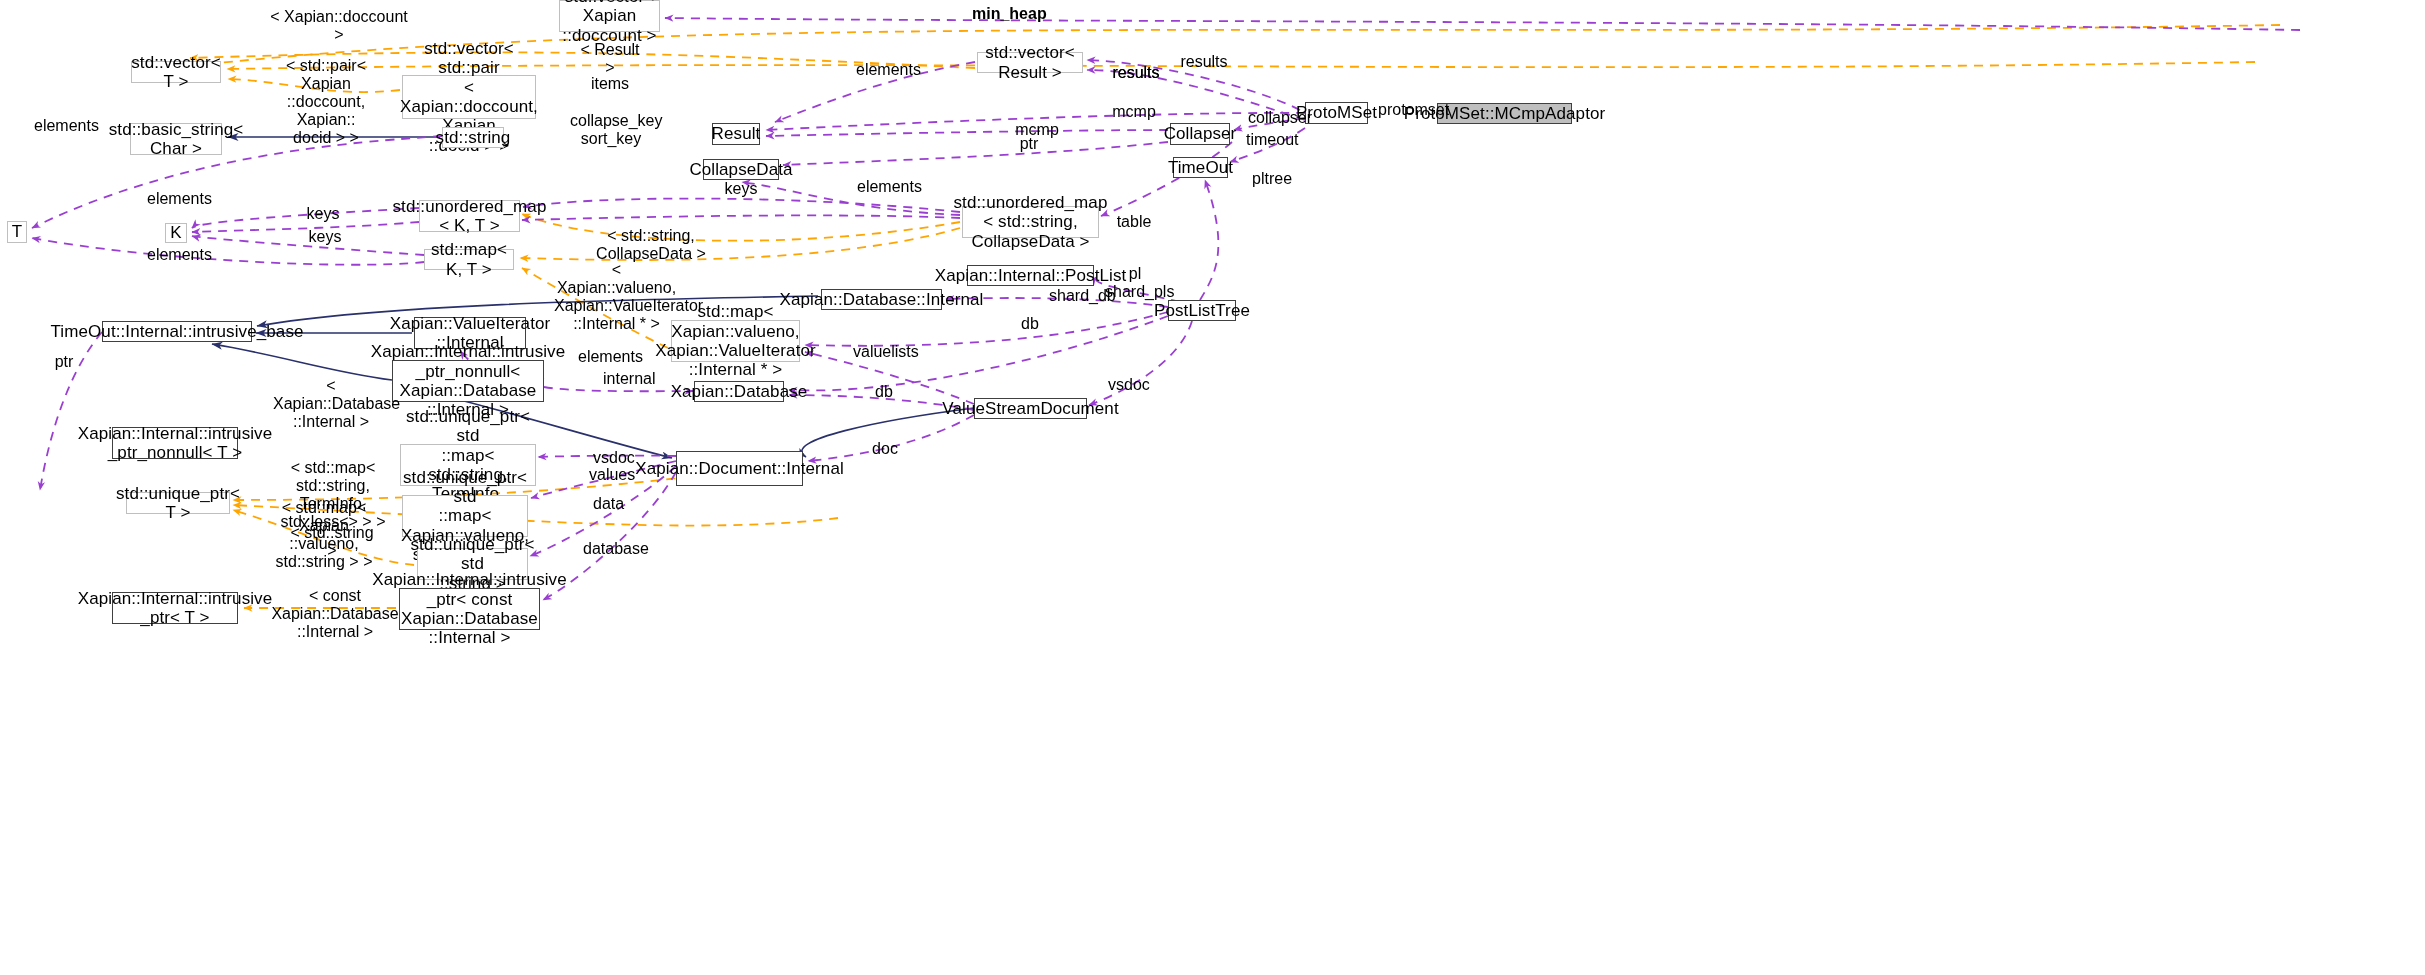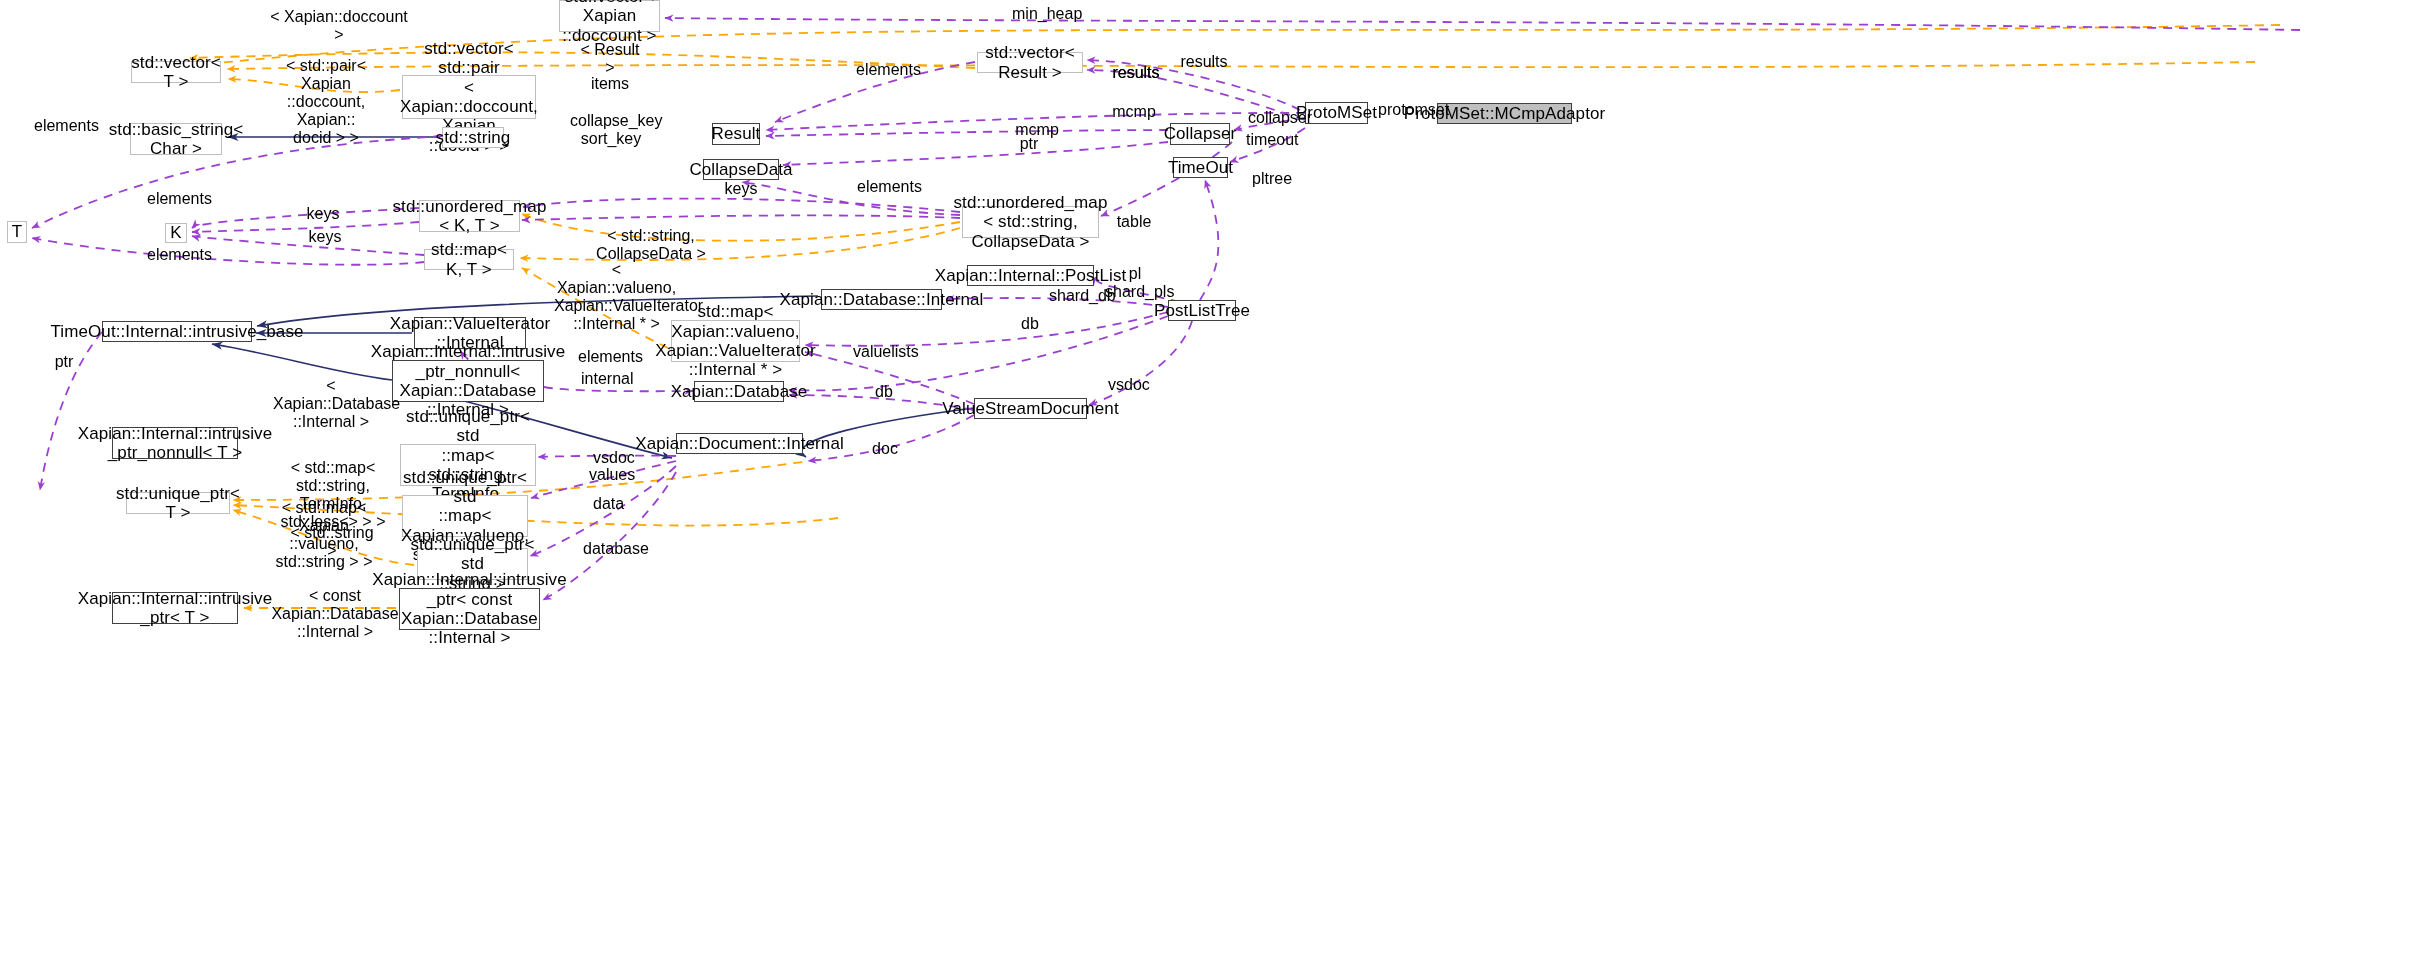--- a/index.html
+++ b/index.html
@@ -176,36 +176,36 @@
       <div class="node klass" style="left: 392px; top: 360px; width: 152px; height: 42px;">Xapian::Internal::intrusive
 _ptr_nonnull&lt; Xapian::Database
 ::Internal &gt;</div>
       <div class="node klass" style="left: 694px; top: 381px; width: 90px; height: 21px;">Xapian::Database</div>
       <div class="node klass" style="left: 974px; top: 398px; width: 113px; height: 21px;">ValueStreamDocument</div>
       <div class="node klass" style="left: 112px; top: 427px; width: 126px; height: 32px;">Xapian::Internal::intrusive
 _ptr_nonnull&lt; T &gt;</div>
       <div class="node tmpl" style="left: 400px; top: 444px; width: 136px; height: 42px;">std::unique_ptr&lt; std
 ::map&lt; std::string, TermInfo,
 std::less&lt;&gt; &gt; &gt;</div>
-      <div class="node klass" style="left: 676px; top: 433px; width: 127px; height: 21px;">Xapian::Document::Internal</div>
+      <div class="node klass" style="left: 676px; top: 451px; width: 127px; height: 35px;">Xapian::Document::Internal</div>
       <div class="node tmpl" style="left: 126px; top: 492px; width: 104px; height: 22px;">std::unique_ptr&lt; T &gt;</div>
       <div class="node tmpl" style="left: 402px; top: 495px; width: 126px; height: 42px;">std::unique_ptr&lt; std
 ::map&lt; Xapian::valueno,
 std::string &gt; &gt;</div>
       <div class="node tmpl" style="left: 417px; top: 548px; width: 111px; height: 32px;">std::unique_ptr&lt; std
 ::string &gt;</div>
       <div class="node klass" style="left: 112px; top: 592px; width: 126px; height: 32px;">Xapian::Internal::intrusive
 _ptr&lt; T &gt;</div>
       <div class="node klass" style="left: 399px; top: 588px; width: 141px; height: 42px;">Xapian::Internal::intrusive
 _ptr&lt; const Xapian::Database
 ::Internal &gt;</div>
     </div>
   <div id="label-layer">
       <div class="edge-label" style="left: 269px; top: 8px; width: 140px;">&lt; Xapian::doccount &gt;</div>
-      <div class="edge-label" style="left: 1012px; top: 5px; width: 65px;">min_heap</div>
+      <div class="edge-label" style="left: 972px; top: 5px; width: 65px; font-weight: bold;">min_heap</div>
       <div class="edge-label" style="left: 575px; top: 41px; width: 70px;">&lt; Result &gt;</div>
       <div class="edge-label" style="left: 1180px; top: 53px; width: 48px;">results</div>
       <div class="edge-label" style="left: 856px; top: 61px; width: 60px;">elements</div>
       <div class="edge-label" style="left: 266px; top: 57px; width: 120px;">&lt; std::pair&lt; Xapian
 ::doccount, Xapian::
 docid &gt; &gt;</div>
       <div class="edge-label" style="left: 590px; top: 75px; width: 40px;">items</div>
       <div class="edge-label" style="left: 1112px; top: 64px; width: 48px;">results</div>
       <div class="edge-label" style="left: 1378px; top: 101px; width: 62px;">protomset</div>
       <div class="edge-label" style="left: 1112px; top: 103px; width: 44px;">mcmp</div>
@@ -229,21 +229,21 @@
       <div class="edge-label" style="left: 554px; top: 261px; width: 125px;">&lt; Xapian::valueno,
 Xapian::ValueIterator
 ::Internal * &gt;</div>
       <div class="edge-label" style="left: 1105px; top: 265px; width: 60px;">pl
 shard_pls</div>
       <div class="edge-label" style="left: 1049px; top: 287px; width: 58px;">shard_db</div>
       <div class="edge-label" style="left: 1020px; top: 315px; width: 20px;">db</div>
       <div class="edge-label" style="left: 53px; top: 353px; width: 22px;">ptr</div>
       <div class="edge-label" style="left: 578px; top: 348px; width: 60px;">elements</div>
       <div class="edge-label" style="left: 853px; top: 343px; width: 60px;">valuelists</div>
-      <div class="edge-label" style="left: 581px; top: 370px; width: 50px; text-align: right;">internal</div>
+      <div class="edge-label" style="left: 603px; top: 370px; width: 50px; text-align: right;">internal</div>
       <div class="edge-label" style="left: 874px; top: 383px; width: 20px;">db</div>
       <div class="edge-label" style="left: 273px; top: 377px; width: 116px;">&lt; Xapian::Database
 ::Internal &gt;</div>
       <div class="edge-label" style="left: 1108px; top: 376px; width: 38px;">vsdoc</div>
       <div class="edge-label" style="left: 872px; top: 440px; width: 26px;">doc</div>
       <div class="edge-label" style="left: 593px; top: 449px; width: 40px;">vsdoc</div>
       <div class="edge-label" style="left: 262px; top: 459px; width: 142px;">&lt; std::map&lt; std::string,
 TermInfo, std::less&lt;&gt; &gt; &gt;</div>
       <div class="edge-label" style="left: 589px; top: 466px; width: 44px;">values</div>
       <div class="edge-label" style="left: 259px; top: 499px; width: 130px;">&lt; std::map&lt; Xapian

